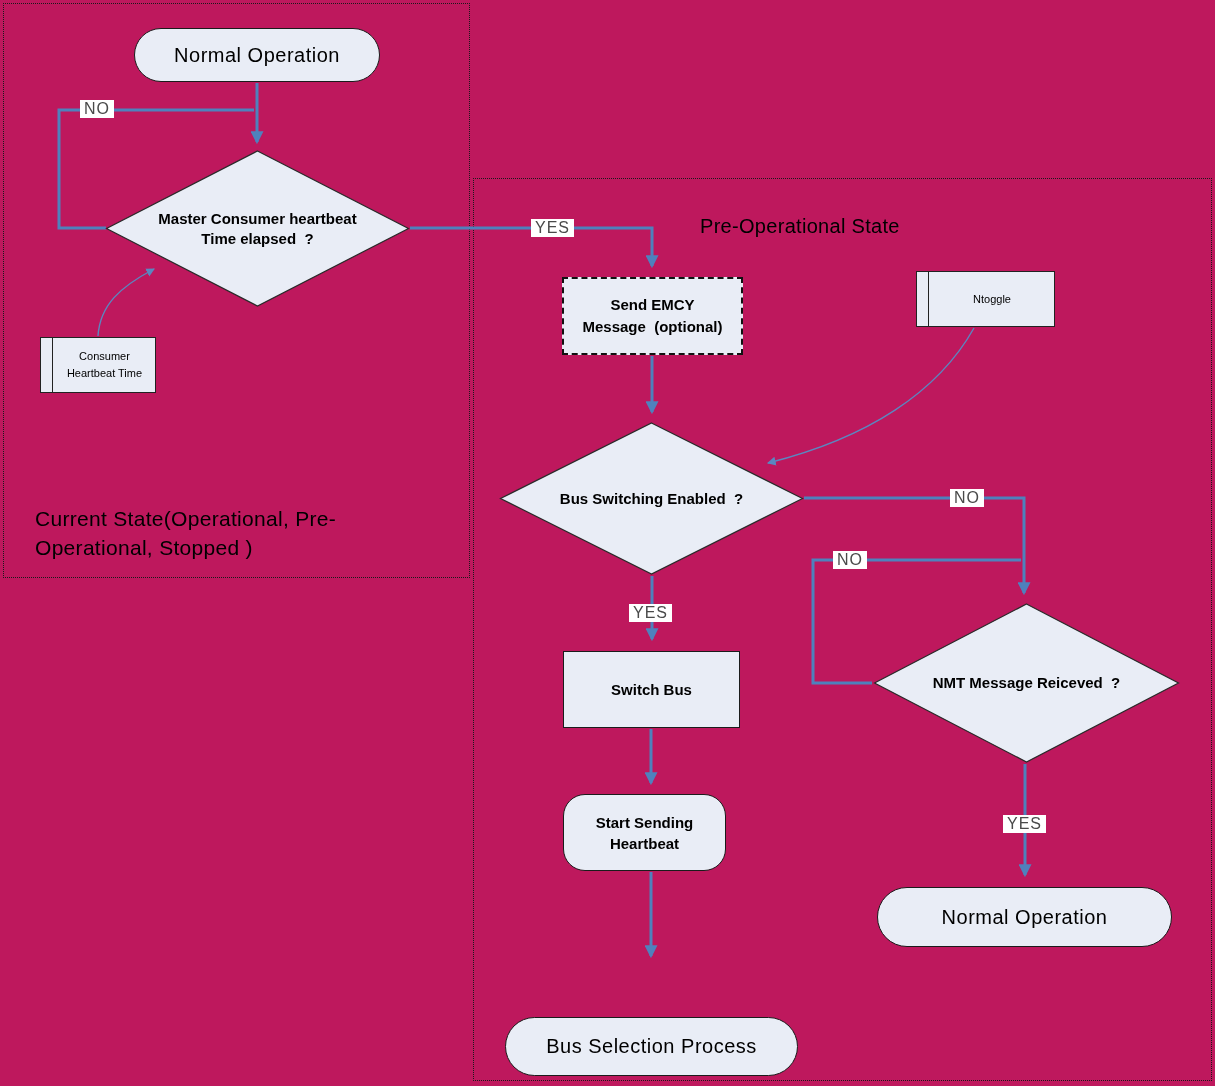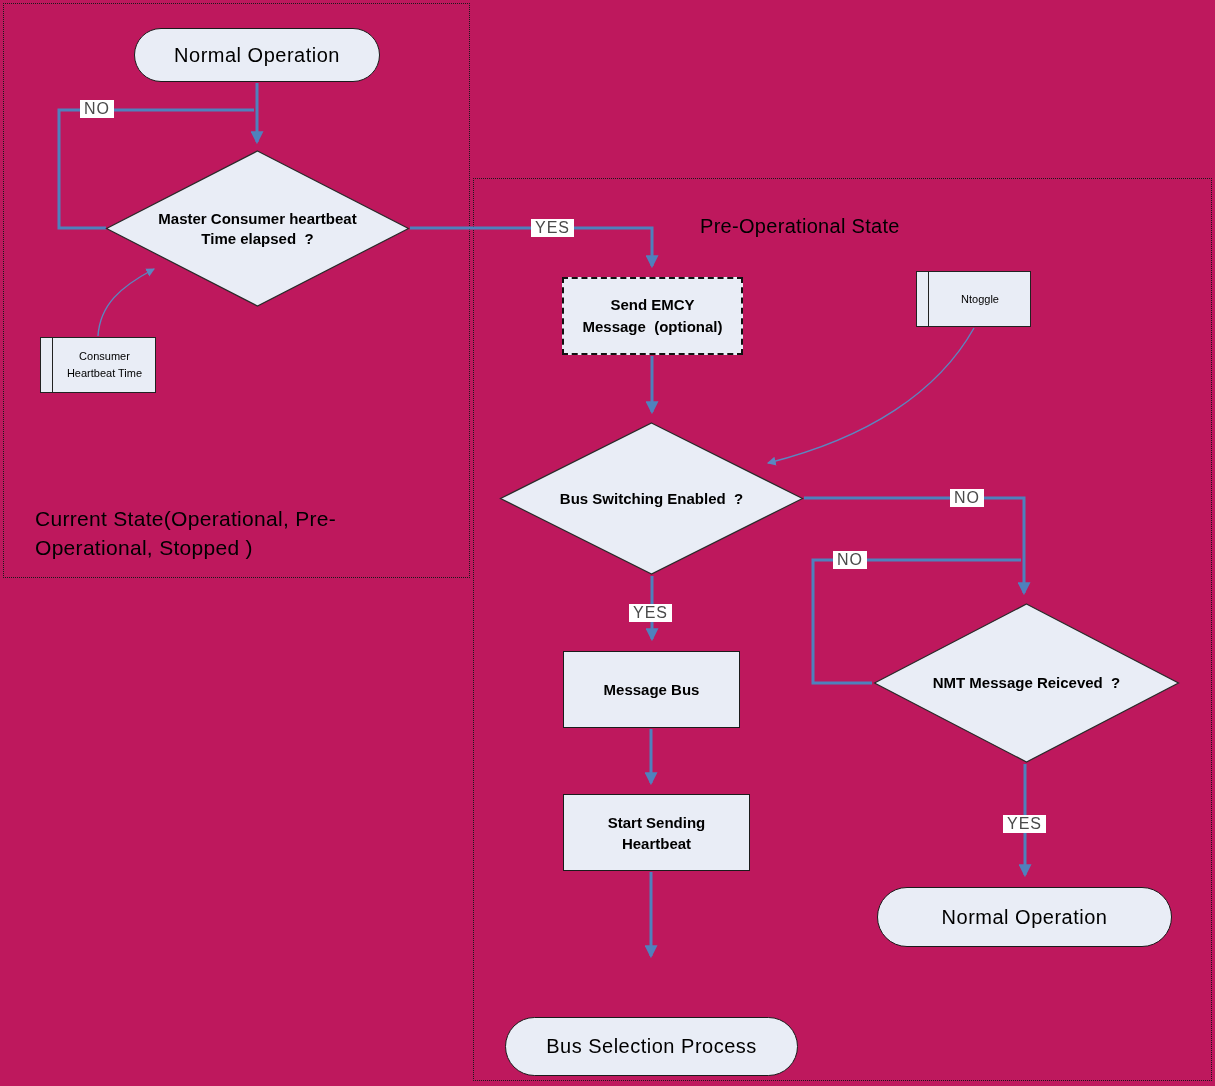--- a/index.html
+++ b/index.html
@@ -93,36 +93,36 @@
   <div class="freetext caption" style="left:35px;top:504px;width:400px;">Current State(Operational, Pre-
 Operational, Stopped )</div>
 
   <div class="freetext panel-title" style="left:700px;top:215px;width:280px;">Pre-Operational State</div>
 
   <div class="node dashed" style="left:562px;top:277px;width:181px;height:78px;">
     <span>Send EMCY
 Message  (optional)</span>
   </div>
 
-  <div class="node databox" style="left:916px;top:271px;width:115px;height:56px;">
+  <div class="node databox" style="left:916px;top:271px;width:139px;height:56px;">
     <span>Ntoggle</span>
   </div>
 
   <div class="diamond" style="left:499px;top:422px;width:305px;height:153px;">
     <svg viewBox="0 0 305 153" preserveAspectRatio="none">
         <polygon points="152.5,1 303.5,76.5 152.5,152 1.5,76.5"></polygon>
       </svg>
     <div class="dlabel">Bus Switching Enabled  ?</div>
   </div>
 
   <div class="node proc" style="left:563px;top:651px;width:177px;height:77px;">
-    <span>Message Bus</span>
+    <span>Switch Bus</span>
   </div>
 
-  <div class="node proc" style="left:563px;top:794px;width:187px;height:77px;">
+  <div class="node proc" style="left:563px;top:794px;width:163px;height:77px;border-radius:22px;">
     <span>Start Sending
 Heartbeat</span>
   </div>
 
   <div class="node capsule" style="left:505px;top:1017px;width:293px;height:59px;">
     <span>Bus Selection Process</span>
   </div>
 
   <div class="diamond" style="left:873px;top:603px;width:307px;height:160px;">
     <svg viewBox="0 0 307 160" preserveAspectRatio="none">

